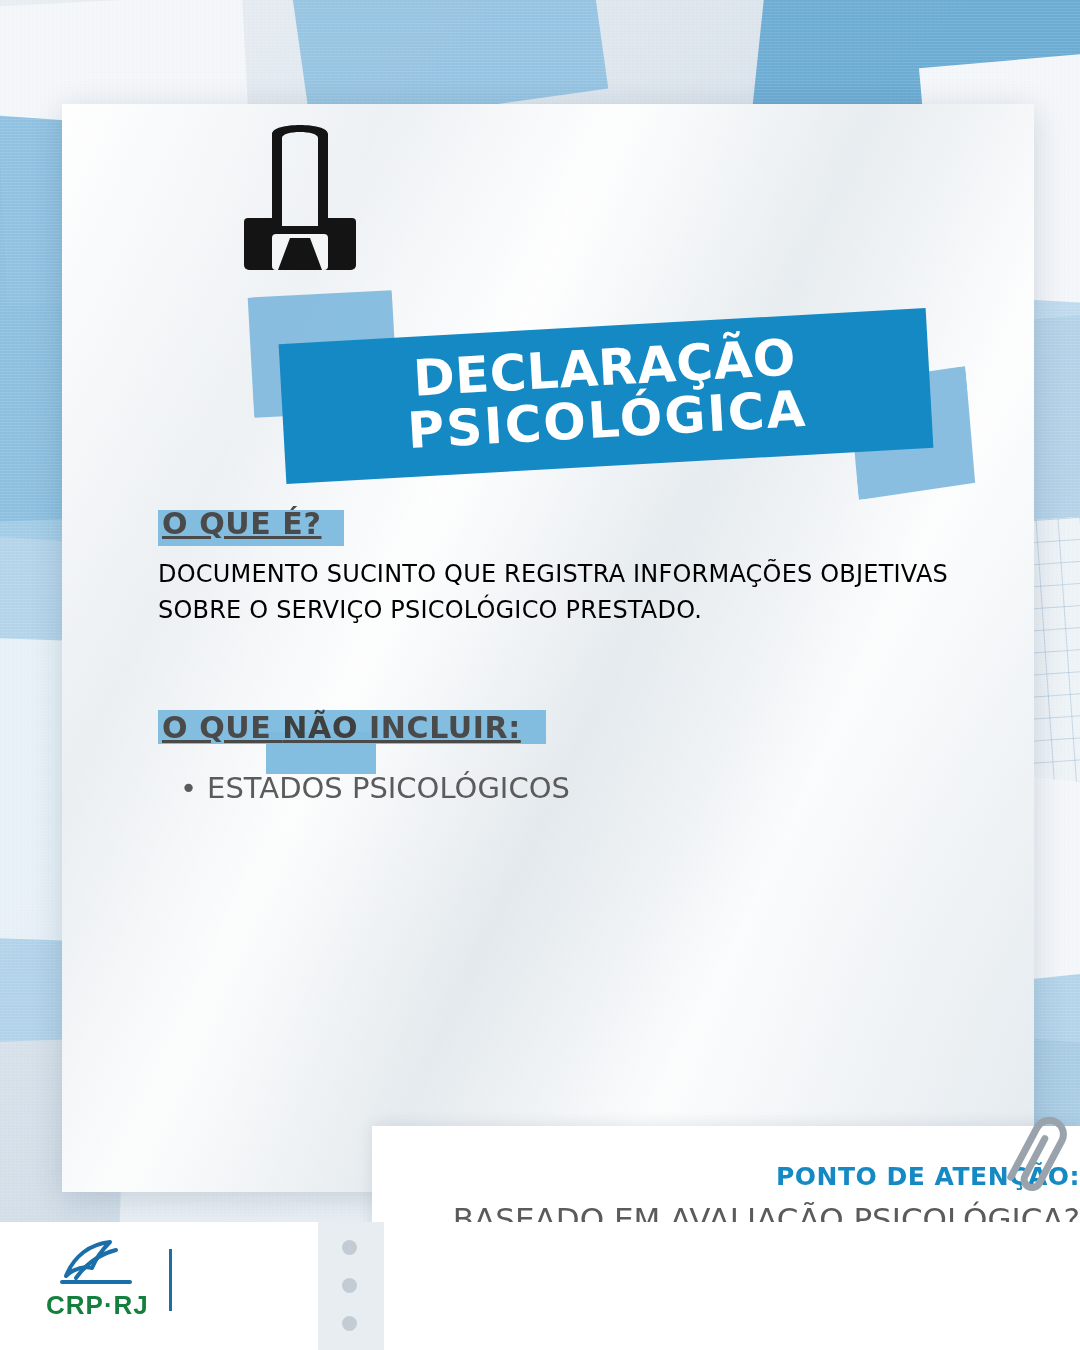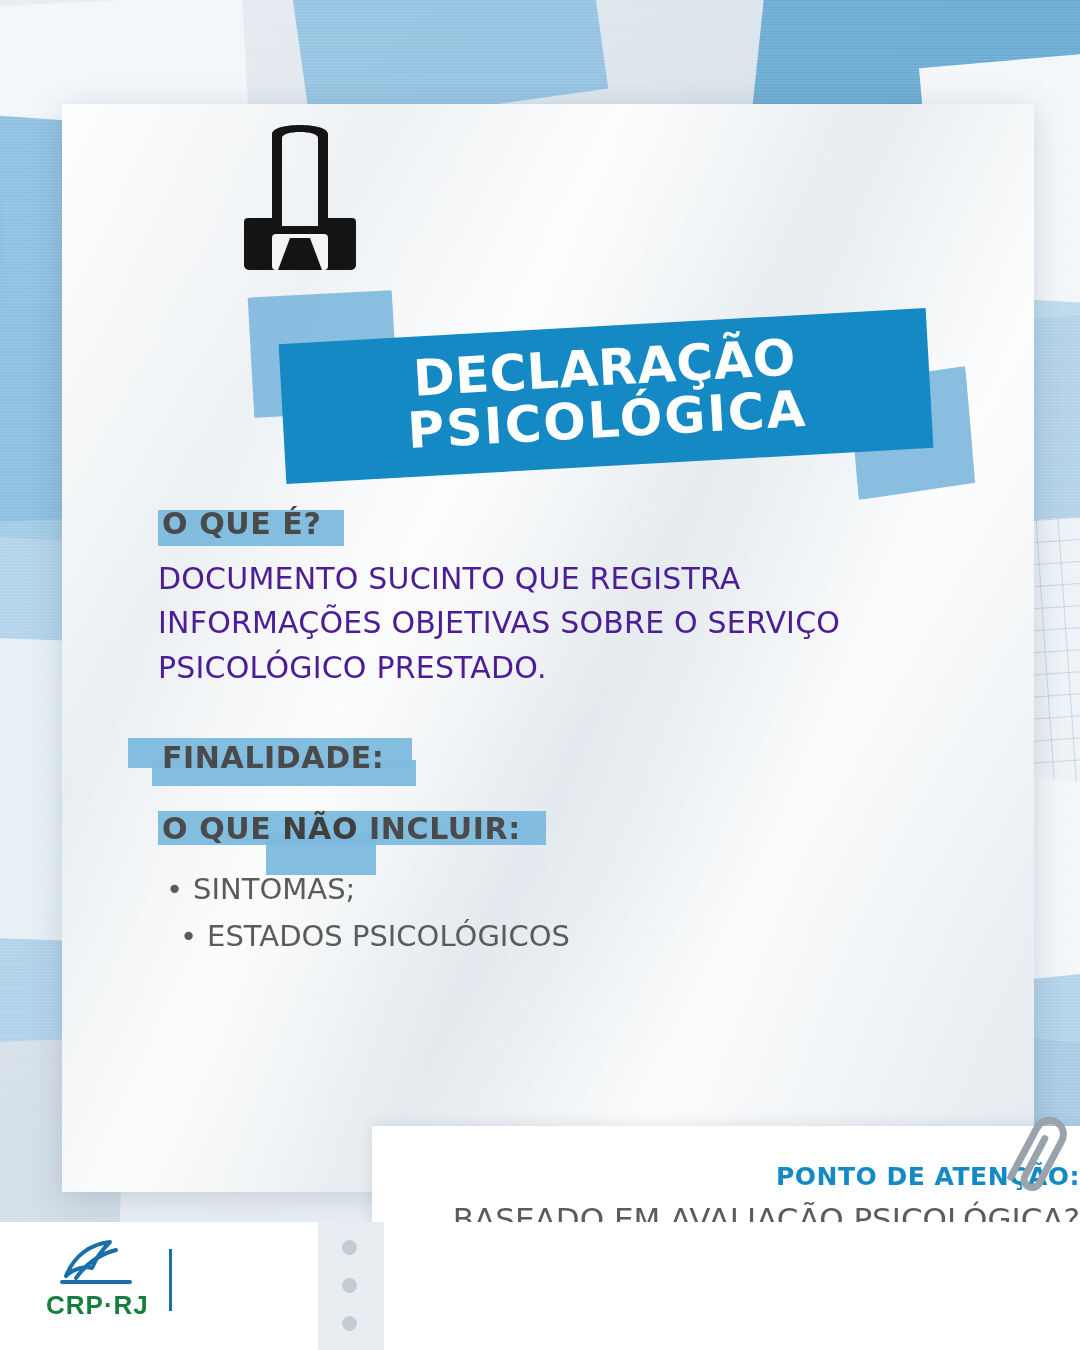--- a/index.html
+++ b/index.html
@@ -166,24 +166,25 @@
     position: relative;
     z-index: 1;
     display: inline-block;
     color: #4a4a4a;
     font-weight: bold;
     font-size: 30px;
     letter-spacing: .6px;
     font-family: "DejaVu Sans", sans-serif;
     text-transform: uppercase;
     padding: 2px 6px 2px 4px;
+    text-decoration: underline;
   }
   .body-text {
-    color: #4c1d95;
-    font-size: 30px;
+    color: #000000;
+    font-size: 24px;
     line-height: 1.48;
     letter-spacing: .2px;
     font-family: "DejaVu Sans", sans-serif;
     text-transform: uppercase;
     margin: 14px 0 0 0;
   }
   .bullets {
     list-style: none;
     margin: 18px 0 0 0;
     padding: 0 0 0 8px;
@@ -368,37 +369,31 @@
         <div class="hl-wrap">
           <span class="hl-bar" style="left:0;top:6px;width:186px;height:36px;"></span>
           <span class="heading">O QUE É?</span>
         </div>
         <p class="body-text">DOCUMENTO SUCINTO QUE REGISTRA INFORMAÇÕES OBJETIVAS SOBRE O SERVIÇO PSICOLÓGICO PRESTADO.</p>
       </div>
 
       <div class="spacer-lg"></div>
 
       <div class="section">
-        <div class="hl-wrap">
-          <span class="hl-bar" style="left:-30px;top:0px;width:284px;height:30px;"></span>
-          <span class="hl-bar" style="left:-6px;top:22px;width:264px;height:26px;"></span>
-          <span class="heading">FINALIDADE:</span>
-        </div>
       </div>
 
       <div class="spacer-md"></div>
 
       <div class="section">
         <div class="hl-wrap">
           <span class="hl-bar" style="left:0;top:2px;width:388px;height:34px;"></span>
           <span class="hl-bar" style="left:108px;top:24px;width:110px;height:42px;"></span>
           <span class="heading"><span>O QUE </span><span class="nao-hl">NÃO</span><span> INCLUIR:</span></span>
         </div>
         <ul class="bullets">
-          <li>SINTOMAS;</li>
           <li class="indent">ESTADOS PSICOLÓGICOS</li>
         </ul>
       </div>
 
     </div>
 
     <div id="clip">
       <svg width="140" height="150" viewBox="0 0 140 150" xmlns="http://www.w3.org/2000/svg">
         <path d="M42 12 C42 0 98 0 98 12 L98 104 L88 104 L88 16 C88 8 52 8 52 16 L52 104 L42 104 Z" fill="#141414"></path>
         <rect x="14" y="104" width="112" height="44" rx="5" fill="#141414"></rect>

